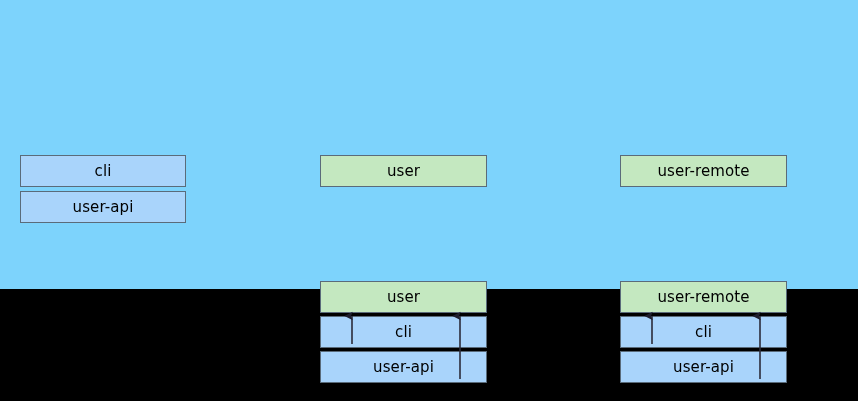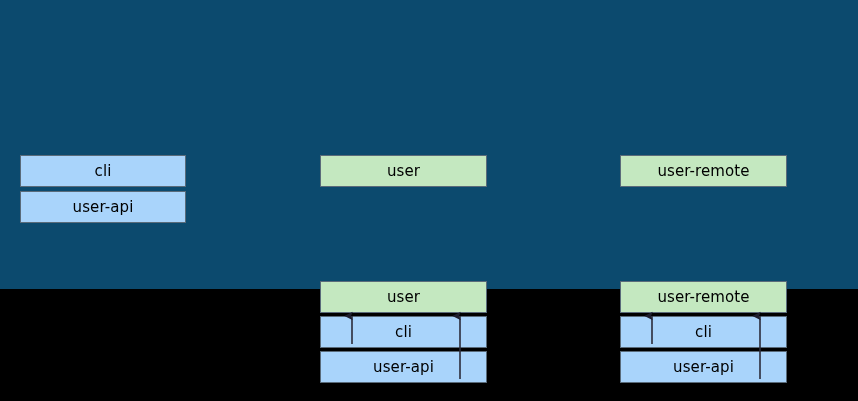--- a/index.html
+++ b/index.html
@@ -13,21 +13,21 @@
     position: relative;
     overflow: hidden;
     font-family: "DejaVu Sans", sans-serif;
   }
   .canvas {
     position: absolute;
     left: 0;
     top: 0;
     width: 858px;
     height: 289px;
-    background: #0c4a6e;
+    background: #7dd3fc;
   }
   .stack {
     position: absolute;
   }
   .box {
     position: absolute;
     box-sizing: border-box;
     border: 1px solid #5a6b7a;
     display: flex;
     align-items: center;

